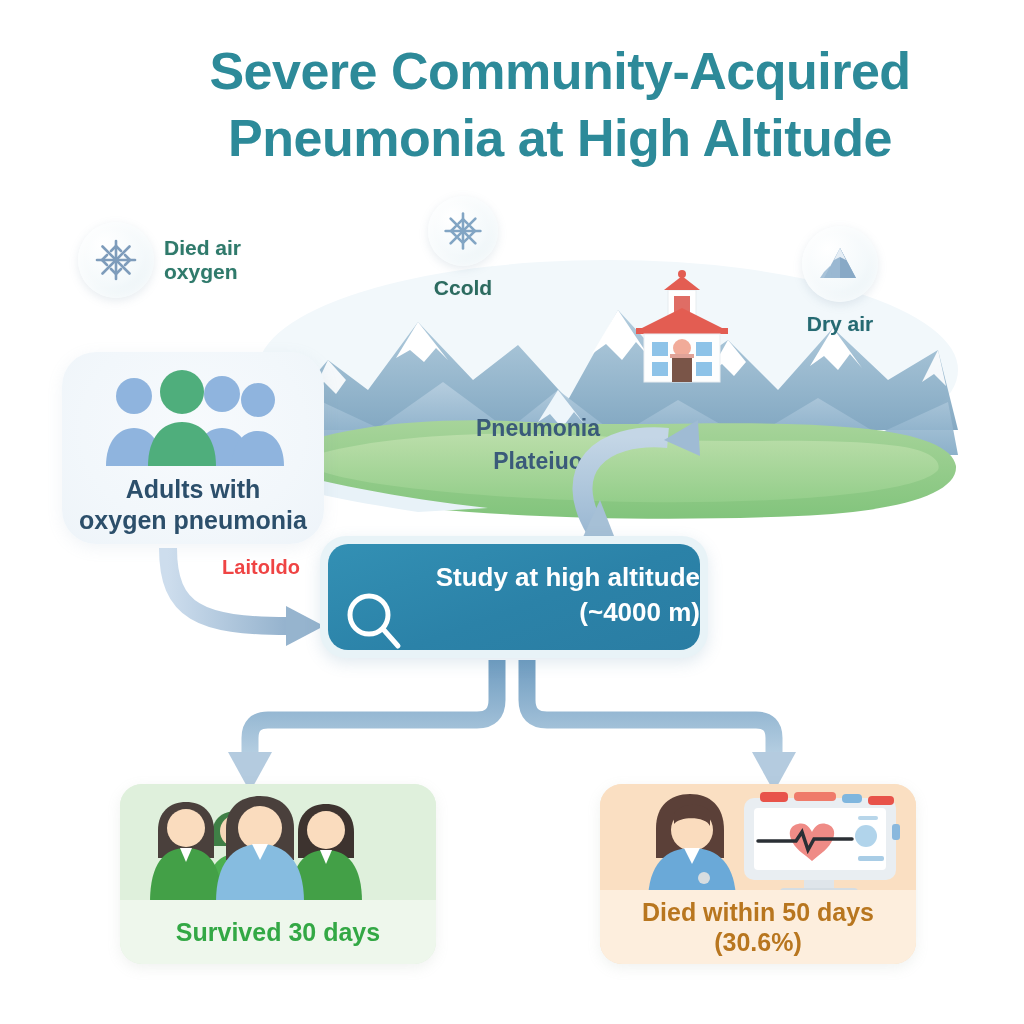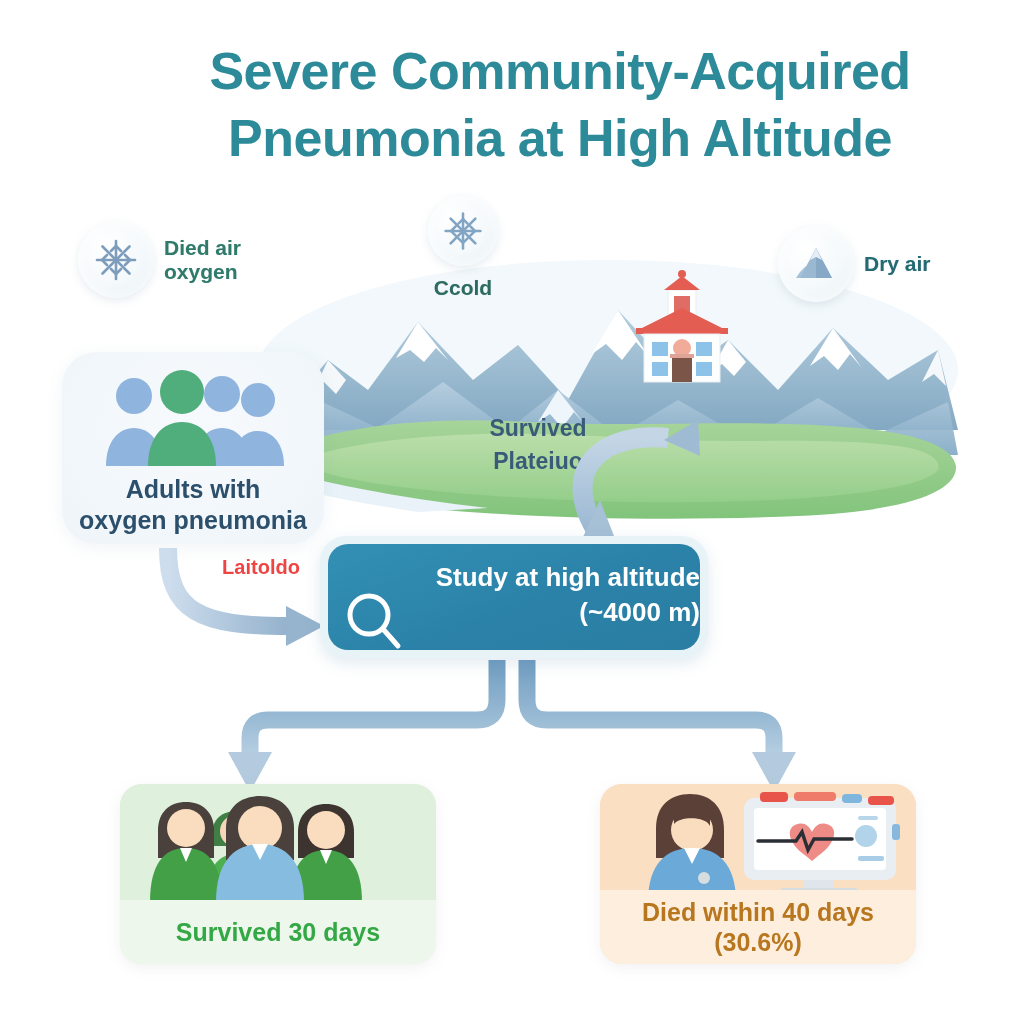--- a/index.html
+++ b/index.html
@@ -18,21 +18,21 @@
   .bubble{width:76px;height:76px;border-radius:50%;
           background:radial-gradient(circle at 34% 30%,#ffffff 0%,#f4f9fb 55%,#e2eef3 100%);
           box-shadow:0 3px 10px rgba(120,150,170,.18), inset 0 0 14px rgba(255,255,255,.9);
           display:flex;align-items:center;justify-content:center;flex:none;}
   .bubble svg{display:block;}
   .badge-label{color:#2f7a6b;font-size:21px;font-weight:bold;line-height:1.12;
                text-shadow:0 0 1px rgba(60,110,120,.25);}
   .badge-label .l2{display:block;}
   #badge-thin{left:78px;top:222px;}
   #badge-cold{left:428px;top:196px;flex-direction:column;}
-  #badge-dry{left:778px;top:226px;}
+  #badge-dry{left:802px;top:226px;flex-direction:column;}
   #badge-cold .bubble{width:70px;height:70px;}
   #badge-cold .badge-label{color:#2c6b5f;}
   #badge-dry  .badge-label{color:#256a72;}
 
   
   #scene{position:absolute;left:258px;top:250px;width:700px;height:270px;}
   #scene svg{display:block;}
   #plateau-label{position:absolute;left:448px;top:412px;width:180px;text-align:center;
                  color:#3a5a7a;font-size:23px;font-weight:bold;line-height:1.45;}
   #plateau-label span{display:block;}
@@ -153,21 +153,21 @@
         <rect x="66" y="90" width="16" height="14" fill="#8dc3e8"></rect>
 
         <circle cx="52" cy="76" r="9" fill="#f0a28e" opacity=".9"></circle>
         <rect x="42" y="84" width="20" height="26" fill="#7a5548"></rect>
         <rect x="40" y="82" width="24" height="4" fill="#e0a398"></rect>
       </g>
     </svg>
   </div>
 
   <div id="plateau-label">
-    <span>Survived</span>
+    <span>Pneumonia</span>
     <span>Plateiuo</span>
   </div>
 
   <div class="badge" id="badge-thin">
     <div class="bubble">
       <svg width="48" height="48" viewBox="0 0 48 48" stroke="#7e9cbb" stroke-width="2.6" stroke-linecap="round" fill="none">
         <line x1="24" y1="5" x2="24" y2="43"></line>
           <line x1="5" y1="24" x2="43" y2="24"></line>
         <line x1="10.5" y1="10.5" x2="37.5" y2="37.5"></line>
           <line x1="37.5" y1="10.5" x2="10.5" y2="37.5"></line>
@@ -355,19 +355,19 @@
           <rect x="258" y="32" width="20" height="4" rx="2" fill="#b8d6ea"></rect>
 
           <rect x="204" y="96" width="30" height="10" fill="#dfe5ea"></rect>
           <rect x="180" y="104" width="78" height="8" rx="4" fill="#d5dde3"></rect>
           <rect x="292" y="40" width="8" height="16" rx="3" fill="#8ab8dd"></rect>
         </g>
       </svg>
     </div>
     <div class="cap">
       <div>
-        <span>Died within 40 days</span>
+        <span>Died within 50 days</span>
         <span>(30.6%)</span>
       </div>
     </div>
   </div>
 
 </div>
 
 </body></html>

